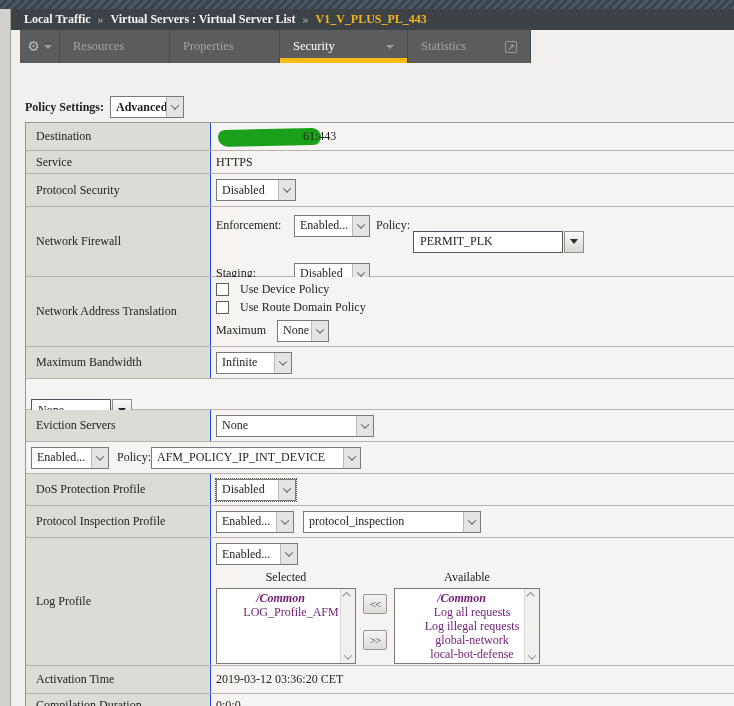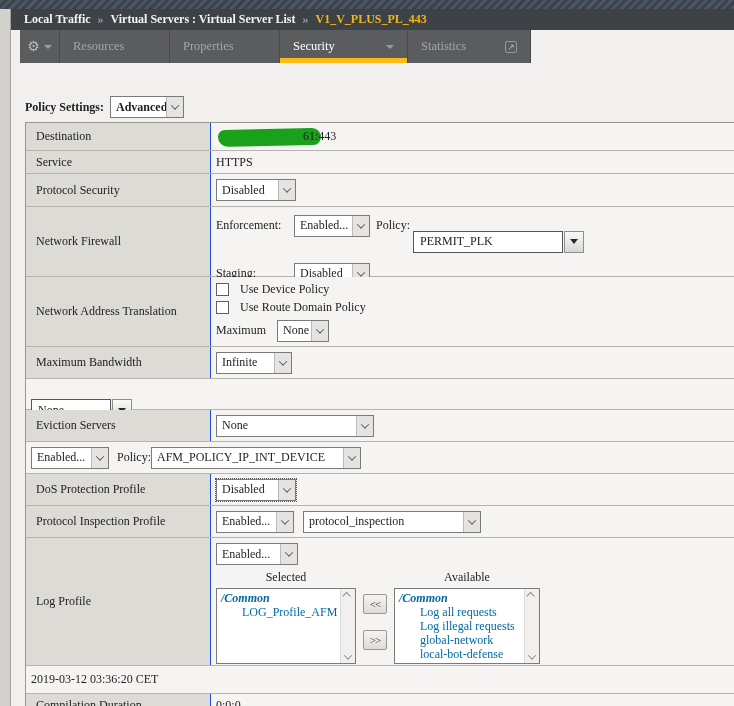--- a/index.html
+++ b/index.html
@@ -85,21 +85,21 @@
   
   .redaction { width:103px; height:17px; background:#1ba01b; border-radius:7px 9px 8px 10px;
     transform:rotate(-1.2deg); margin:2px 0 0 2px; flex:none; }
   .dest-text { margin-left:-18px; position:relative; }
 
   
   .dual { display:flex; align-items:flex-start; margin-top:5px; }
   .listcol { display:flex; flex-direction:column; align-items:center; }
   .list-hdr { font-size:12px; color:#222; margin-bottom:3px; }
   .lbox { display:flex; height:76px; background:#fff; border:1px solid #7a7a78; }
-  .lbox-c { flex:1; overflow:hidden; padding:2px 0 0 4px; font-size:12px; line-height:14px; color:#0369a1; }
+  .lbox-c { flex:1; overflow:hidden; padding:2px 0 0 4px; font-size:12px; line-height:14px; color:#701a75;text-align:center; }
   .grp { font-weight:bold; font-style:italic; white-space:nowrap; }
   .li { padding-left:21px; white-space:nowrap; }
   .sbar { width:15px; background:#f1f0ee; border-left:1px solid #dad9d6;
     display:flex; flex-direction:column; justify-content:space-between; }
   .sb-btn { height:13px; display:flex; align-items:center; justify-content:center; }
   .chv-up { width:6px; height:6px; border-left:1.5px solid #8c8c8a; border-top:1.5px solid #8c8c8a;
     transform:rotate(45deg) translate(-1px,1px); }
   .chv-dn { width:6px; height:6px; border-right:1.5px solid #8c8c8a; border-bottom:1.5px solid #8c8c8a;
     transform:rotate(45deg) translate(-1px,-1px); }
   .mvcol { display:flex; flex-direction:column; gap:16px; margin:24px 7px 0 7px; }
@@ -368,20 +368,21 @@
                     <i class="chv-dn"></i>
                   </span>
               </div>
             </div>
           </div>
         </div>
       </div>
     </div>
 
     <div class="row r-acttime">
+      <div class="lc">Activation Time</div>
       <div class="vc">2019-03-12 03:36:20 CET</div>
     </div>
 
     <div class="row r-compdur">
       <div class="lc">Compilation Duration</div>
       <div class="vc">0:0:0</div>
     </div>
 
   </div>
 </div>

